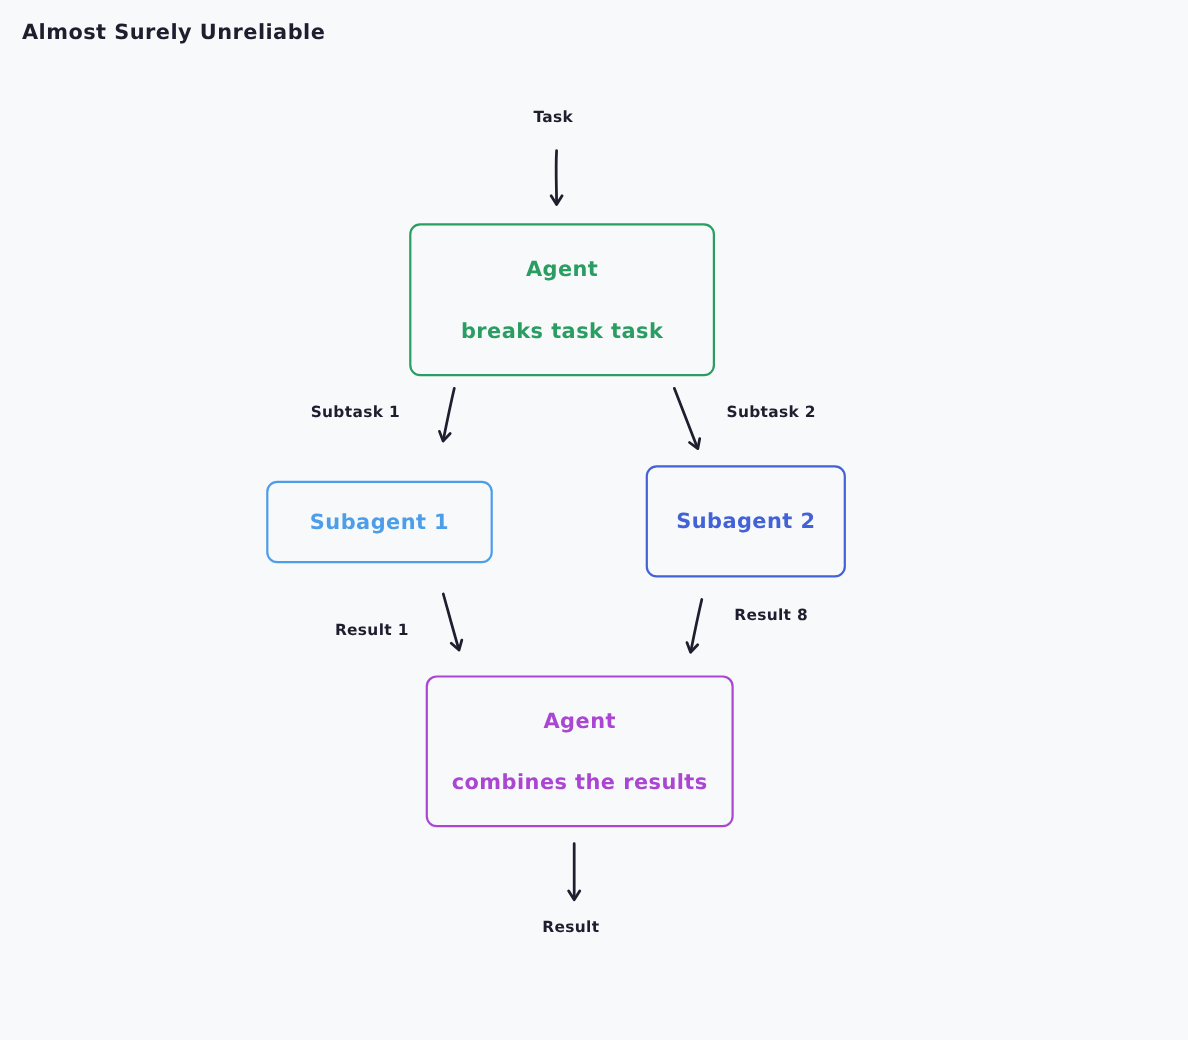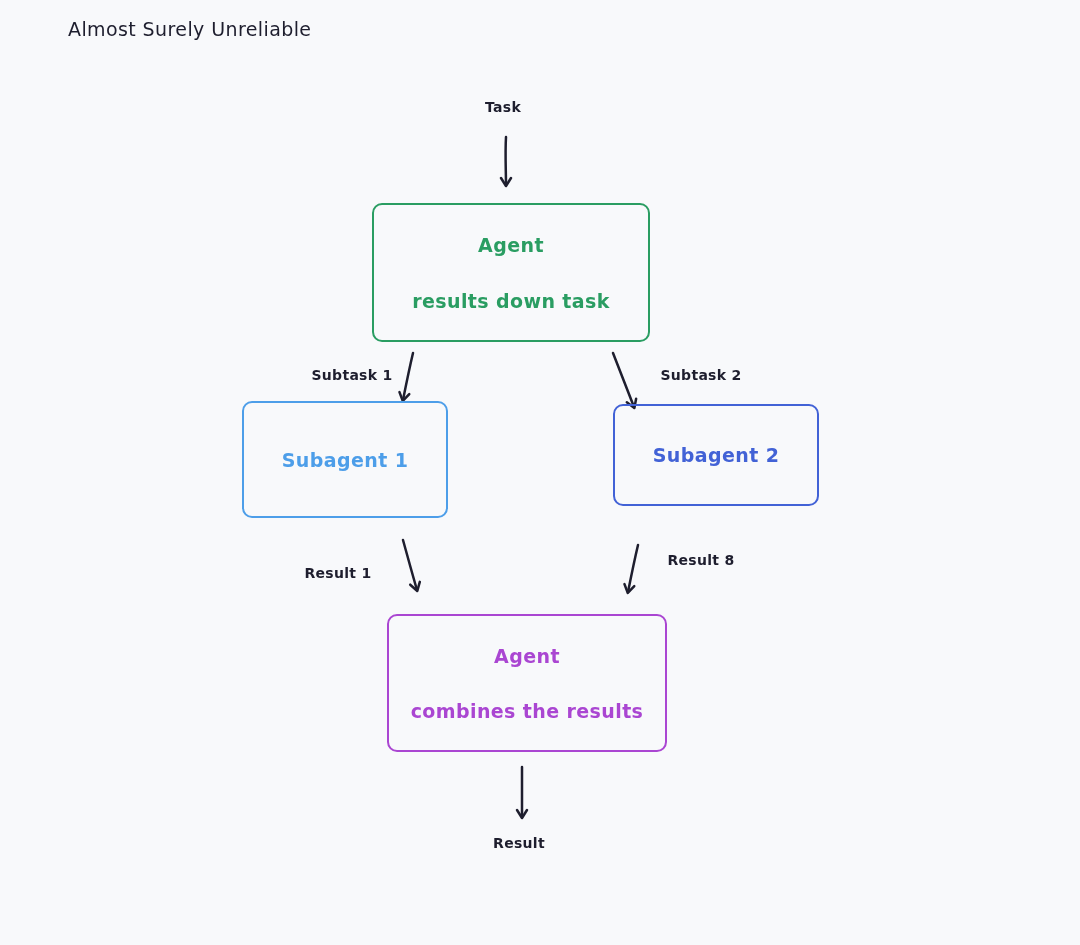--- a/index.html
+++ b/index.html
@@ -10,23 +10,22 @@
     background: var(--background, #f8f9fb);
     font-family: "DejaVu Sans", sans-serif;
     color: var(--ink, #1e1e2e);
     overflow: hidden;
   }
   .title {
     position: absolute;
     left: 20px;
     top: 18px;
     font-size: 19px;
-    font-weight: normal;
+    font-weight: bold;
     letter-spacing: 0.4px;
-    margin-left: 48px;
   }
   .flow-label {
     position: absolute;
     transform: translateX(-50%);
     font-size: 14px;
     font-weight: bold;
     letter-spacing: 0.3px;
     white-space: nowrap;
   }
   .node {
@@ -45,43 +44,42 @@
     text-align: center;
     white-space: nowrap;
   }
   .node-agent-breakdown {
     left: 372px; top: 203px; width: 278px; height: 139px;
     border-color: var(--agent-green, #2a9d62);
     color: var(--agent-green, #2a9d62);
     gap: 34px;
   }
   .node-subagent1 {
-    left: 242px; top: 401px; width: 206px; height: 117px;
+    left: 242px; top: 437px; width: 206px; height: 75px;
     border-color: var(--subagent1-blue, #4d9ee9);
     color: var(--subagent1-blue, #4d9ee9);
   }
   .node-subagent2 {
-    left: 587px; top: 404px; width: 206px; height: 102px;
+    left: 587px; top: 423px; width: 182px; height: 102px;
     border-color: var(--subagent2-blue, #4262d6);
     color: var(--subagent2-blue, #4262d6);
-    margin-left: 26px;
   }
   .node-agent-combine {
     left: 387px; top: 614px; width: 280px; height: 138px;
     border-color: var(--combine-magenta, #aa46d2);
     color: var(--combine-magenta, #aa46d2);
     gap: 33px;
   }
   .arrows {
     position: absolute;
     left: 0; top: 0;
     pointer-events: none;
   }
   .label-task     { left: 503px; top: 99px; }
-  .label-subtask1 { left: 352px; top: 367px; }
+  .label-subtask1 { left: 323px; top: 367px; }
   .label-subtask2 { left: 701px; top: 367px; }
   .label-result1  { left: 338px; top: 565px; }
   .label-result2  { left: 701px; top: 552px; }
   .label-result   { left: 519px; top: 835px; }
 </style>
 </head>
 <body>
 
 <div class="canvas">
 
@@ -98,21 +96,21 @@
     <path d="M613,353 C620,371 627,389 634,407" fill="none" stroke-width="2.5" stroke-linecap="round" marker-end="url(#arrowhead)" stroke="#1e1e2e"></path>
     <path d="M403,540 C408,558 412,573 417,590" fill="none" stroke-width="2.5" stroke-linecap="round" marker-end="url(#arrowhead)" stroke="#1e1e2e"></path>
     <path d="M638,545 C634,562 631,577 628,592" fill="none" stroke-width="2.5" stroke-linecap="round" marker-end="url(#arrowhead)" stroke="#1e1e2e"></path>
     <path d="M522,767 C522,784 522,800 522,817" fill="none" stroke-width="2.5" stroke-linecap="round" marker-end="url(#arrowhead)" stroke="#1e1e2e"></path>
   </svg>
 
   <div class="flow-label label-task">Task</div>
 
   <div class="node node-agent-breakdown">
     <span>Agent</span>
-    <span>results down task</span>
+    <span>breaks task task</span>
   </div>
 
   <div class="flow-label label-subtask1">Subtask 1</div>
   <div class="flow-label label-subtask2">Subtask 2</div>
 
   <div class="node node-subagent1">
     <span>Subagent 1</span>
   </div>
   <div class="node node-subagent2">
     <span>Subagent 2</span>

